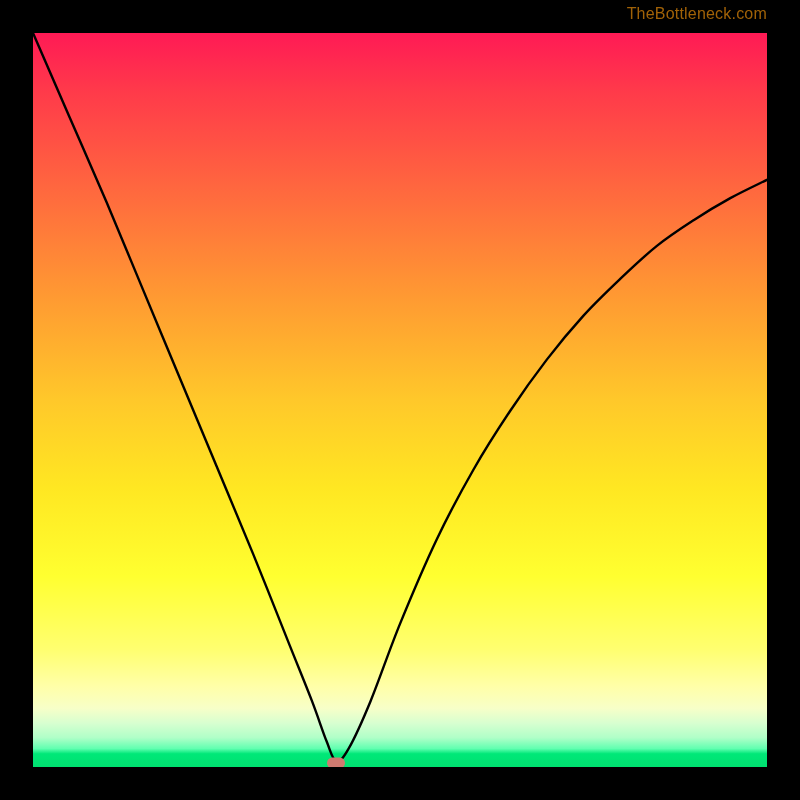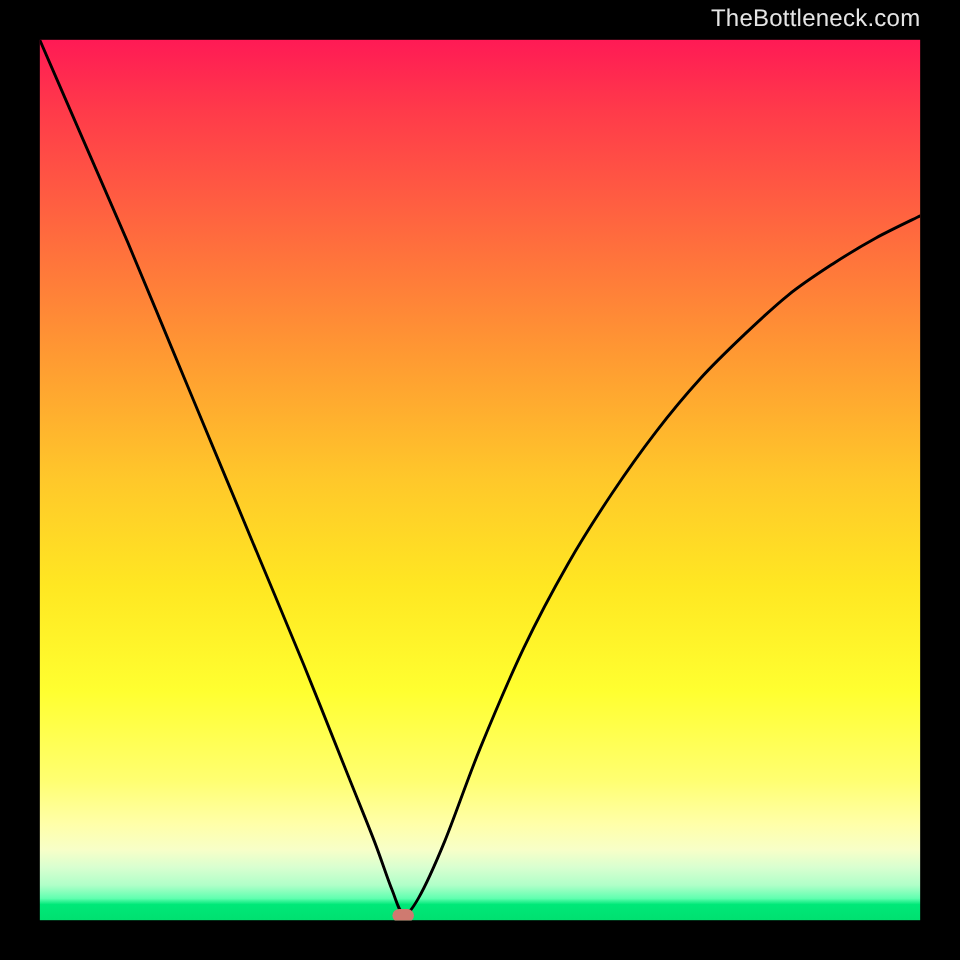--- a/index.html
+++ b/index.html
@@ -56,23 +56,23 @@
   .marker {
     position: absolute;
     width: 18px;
     height: 11px;
     border-radius: 6px;
     background: #cf7a70;
     transform: translate(-50%, -50%);
   }
   .watermark {
     position: absolute;
-    font-size: 20px;
+    font-size: 16px;
     font-weight: 500;
-    color: #e5e5e5;
+    color: #a16207;
     letter-spacing: 0.2px;
     white-space: nowrap;
   }
 </style>
 </head>
 <body>
 
 <div class="frame">
 
   <div class="watermark" style="top:5px; right:33px;">TheBottleneck.com</div>

